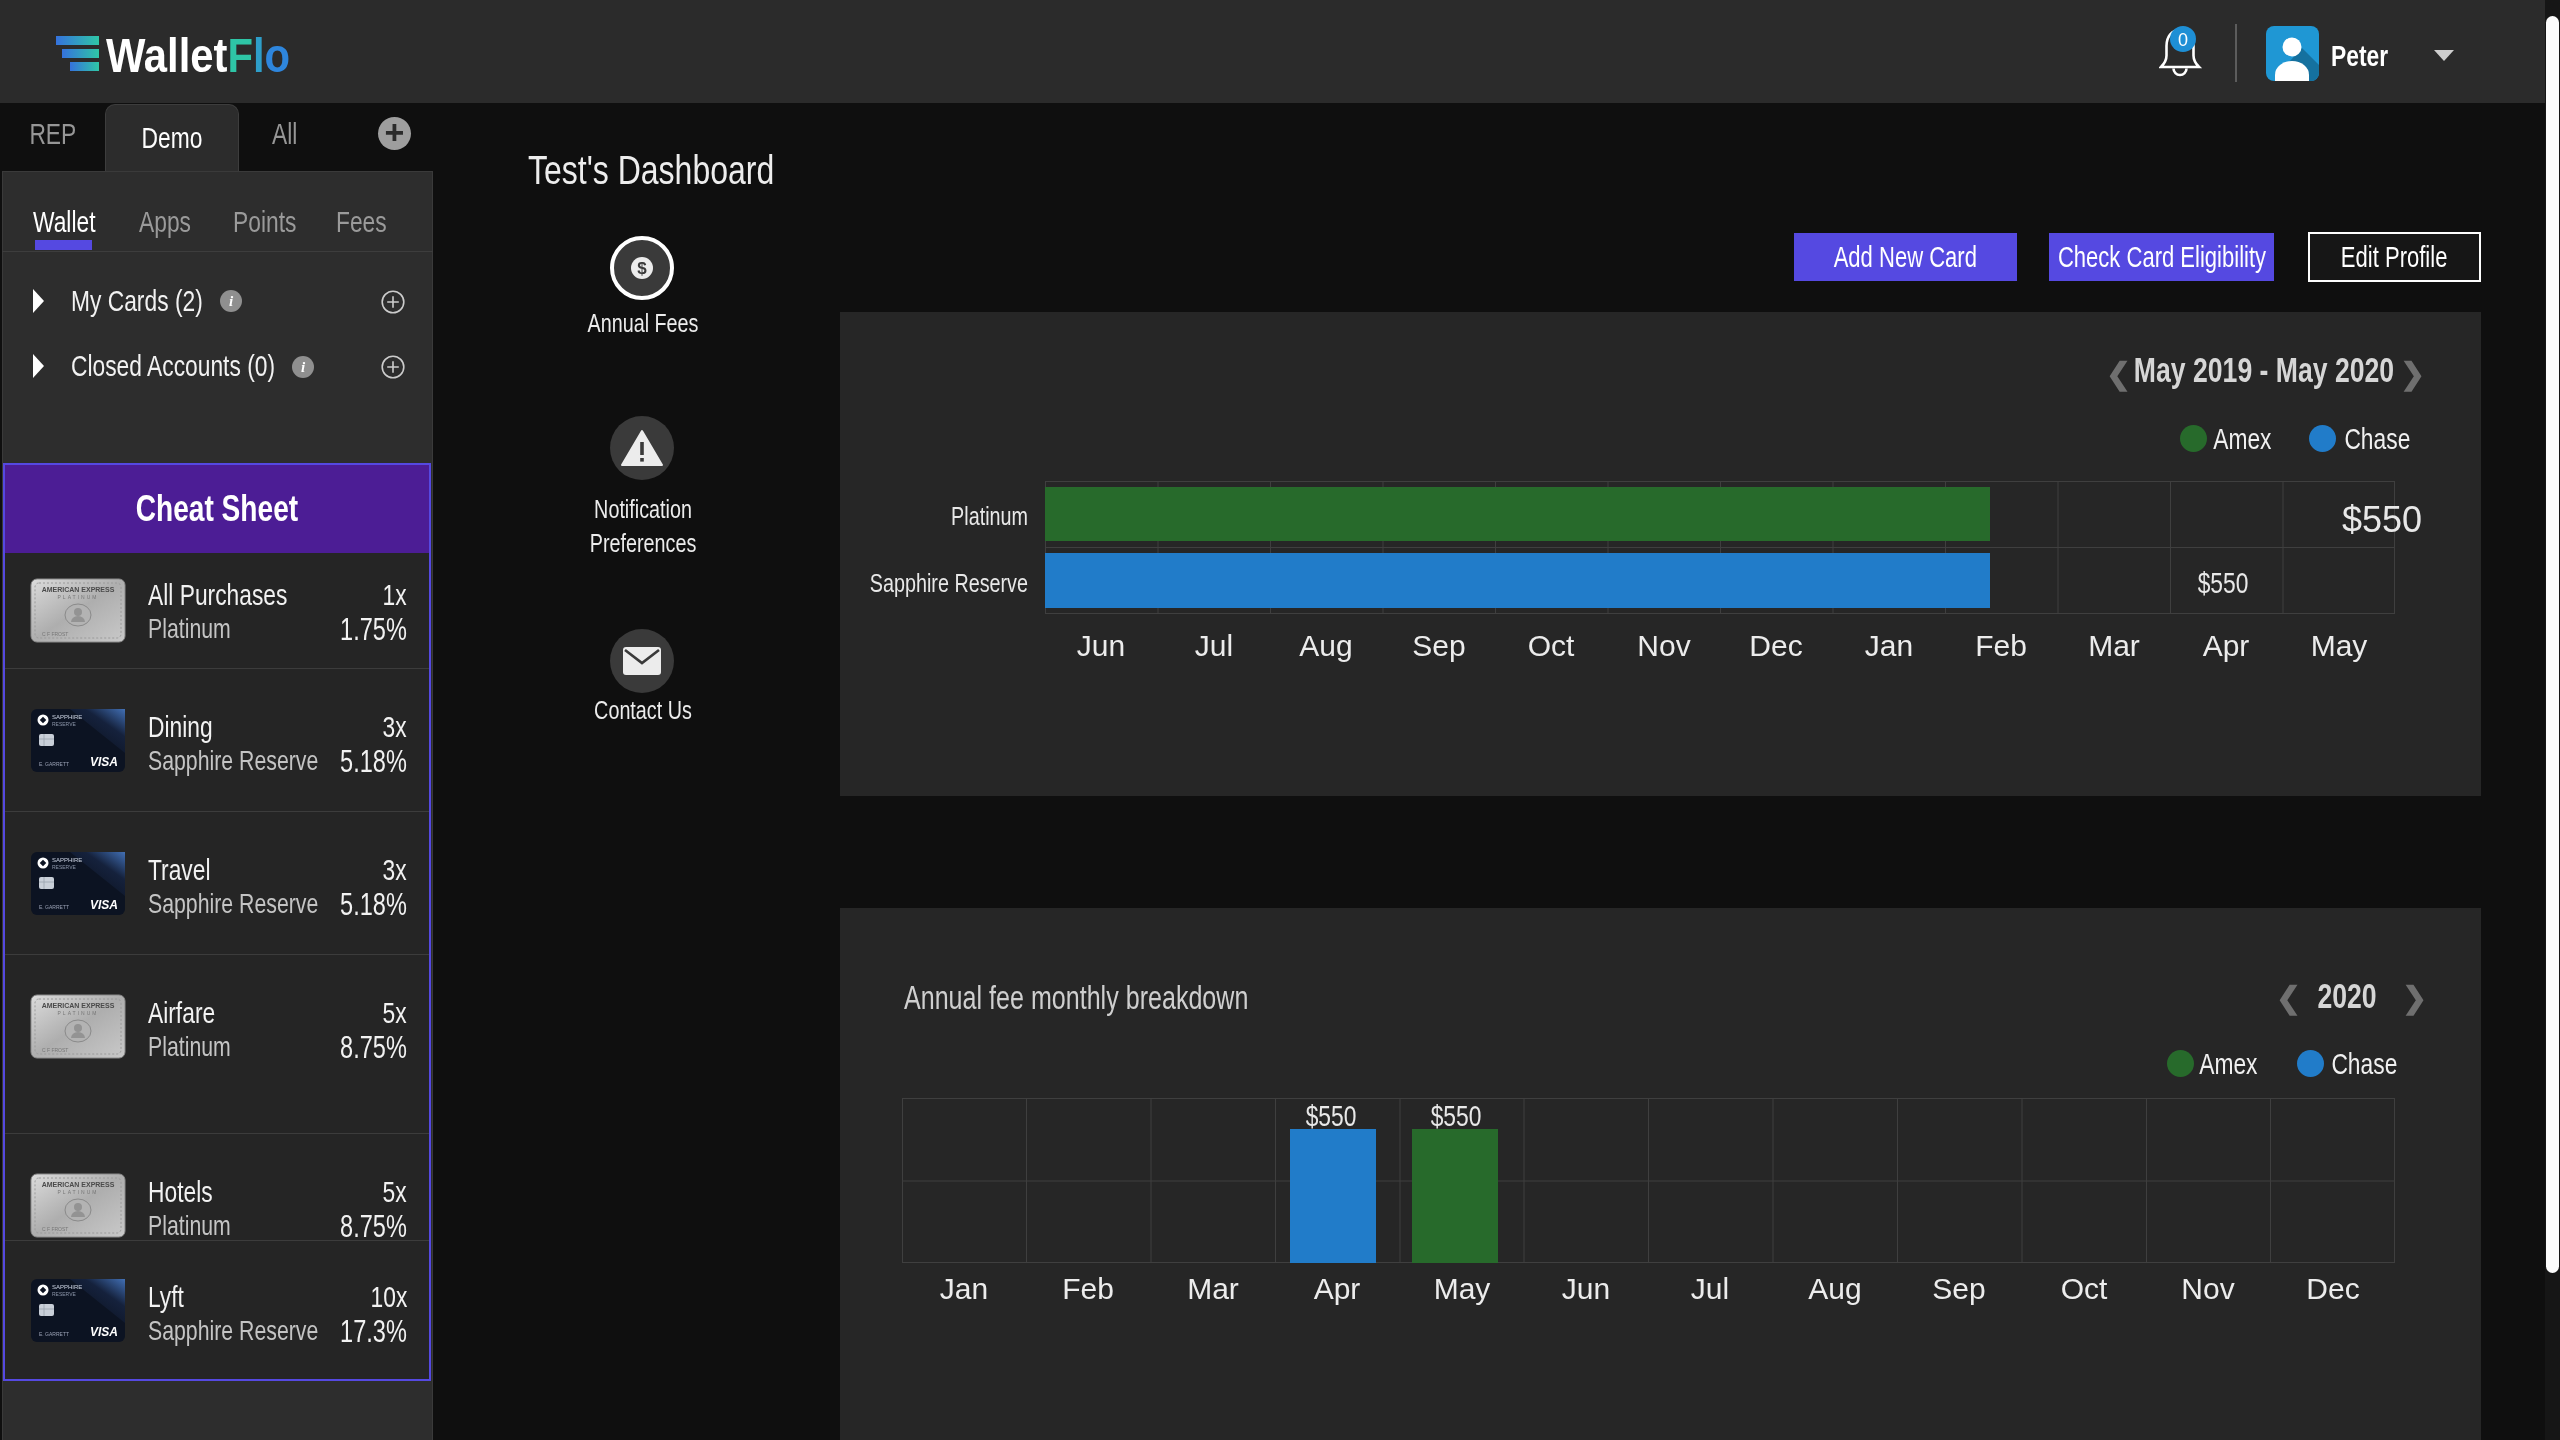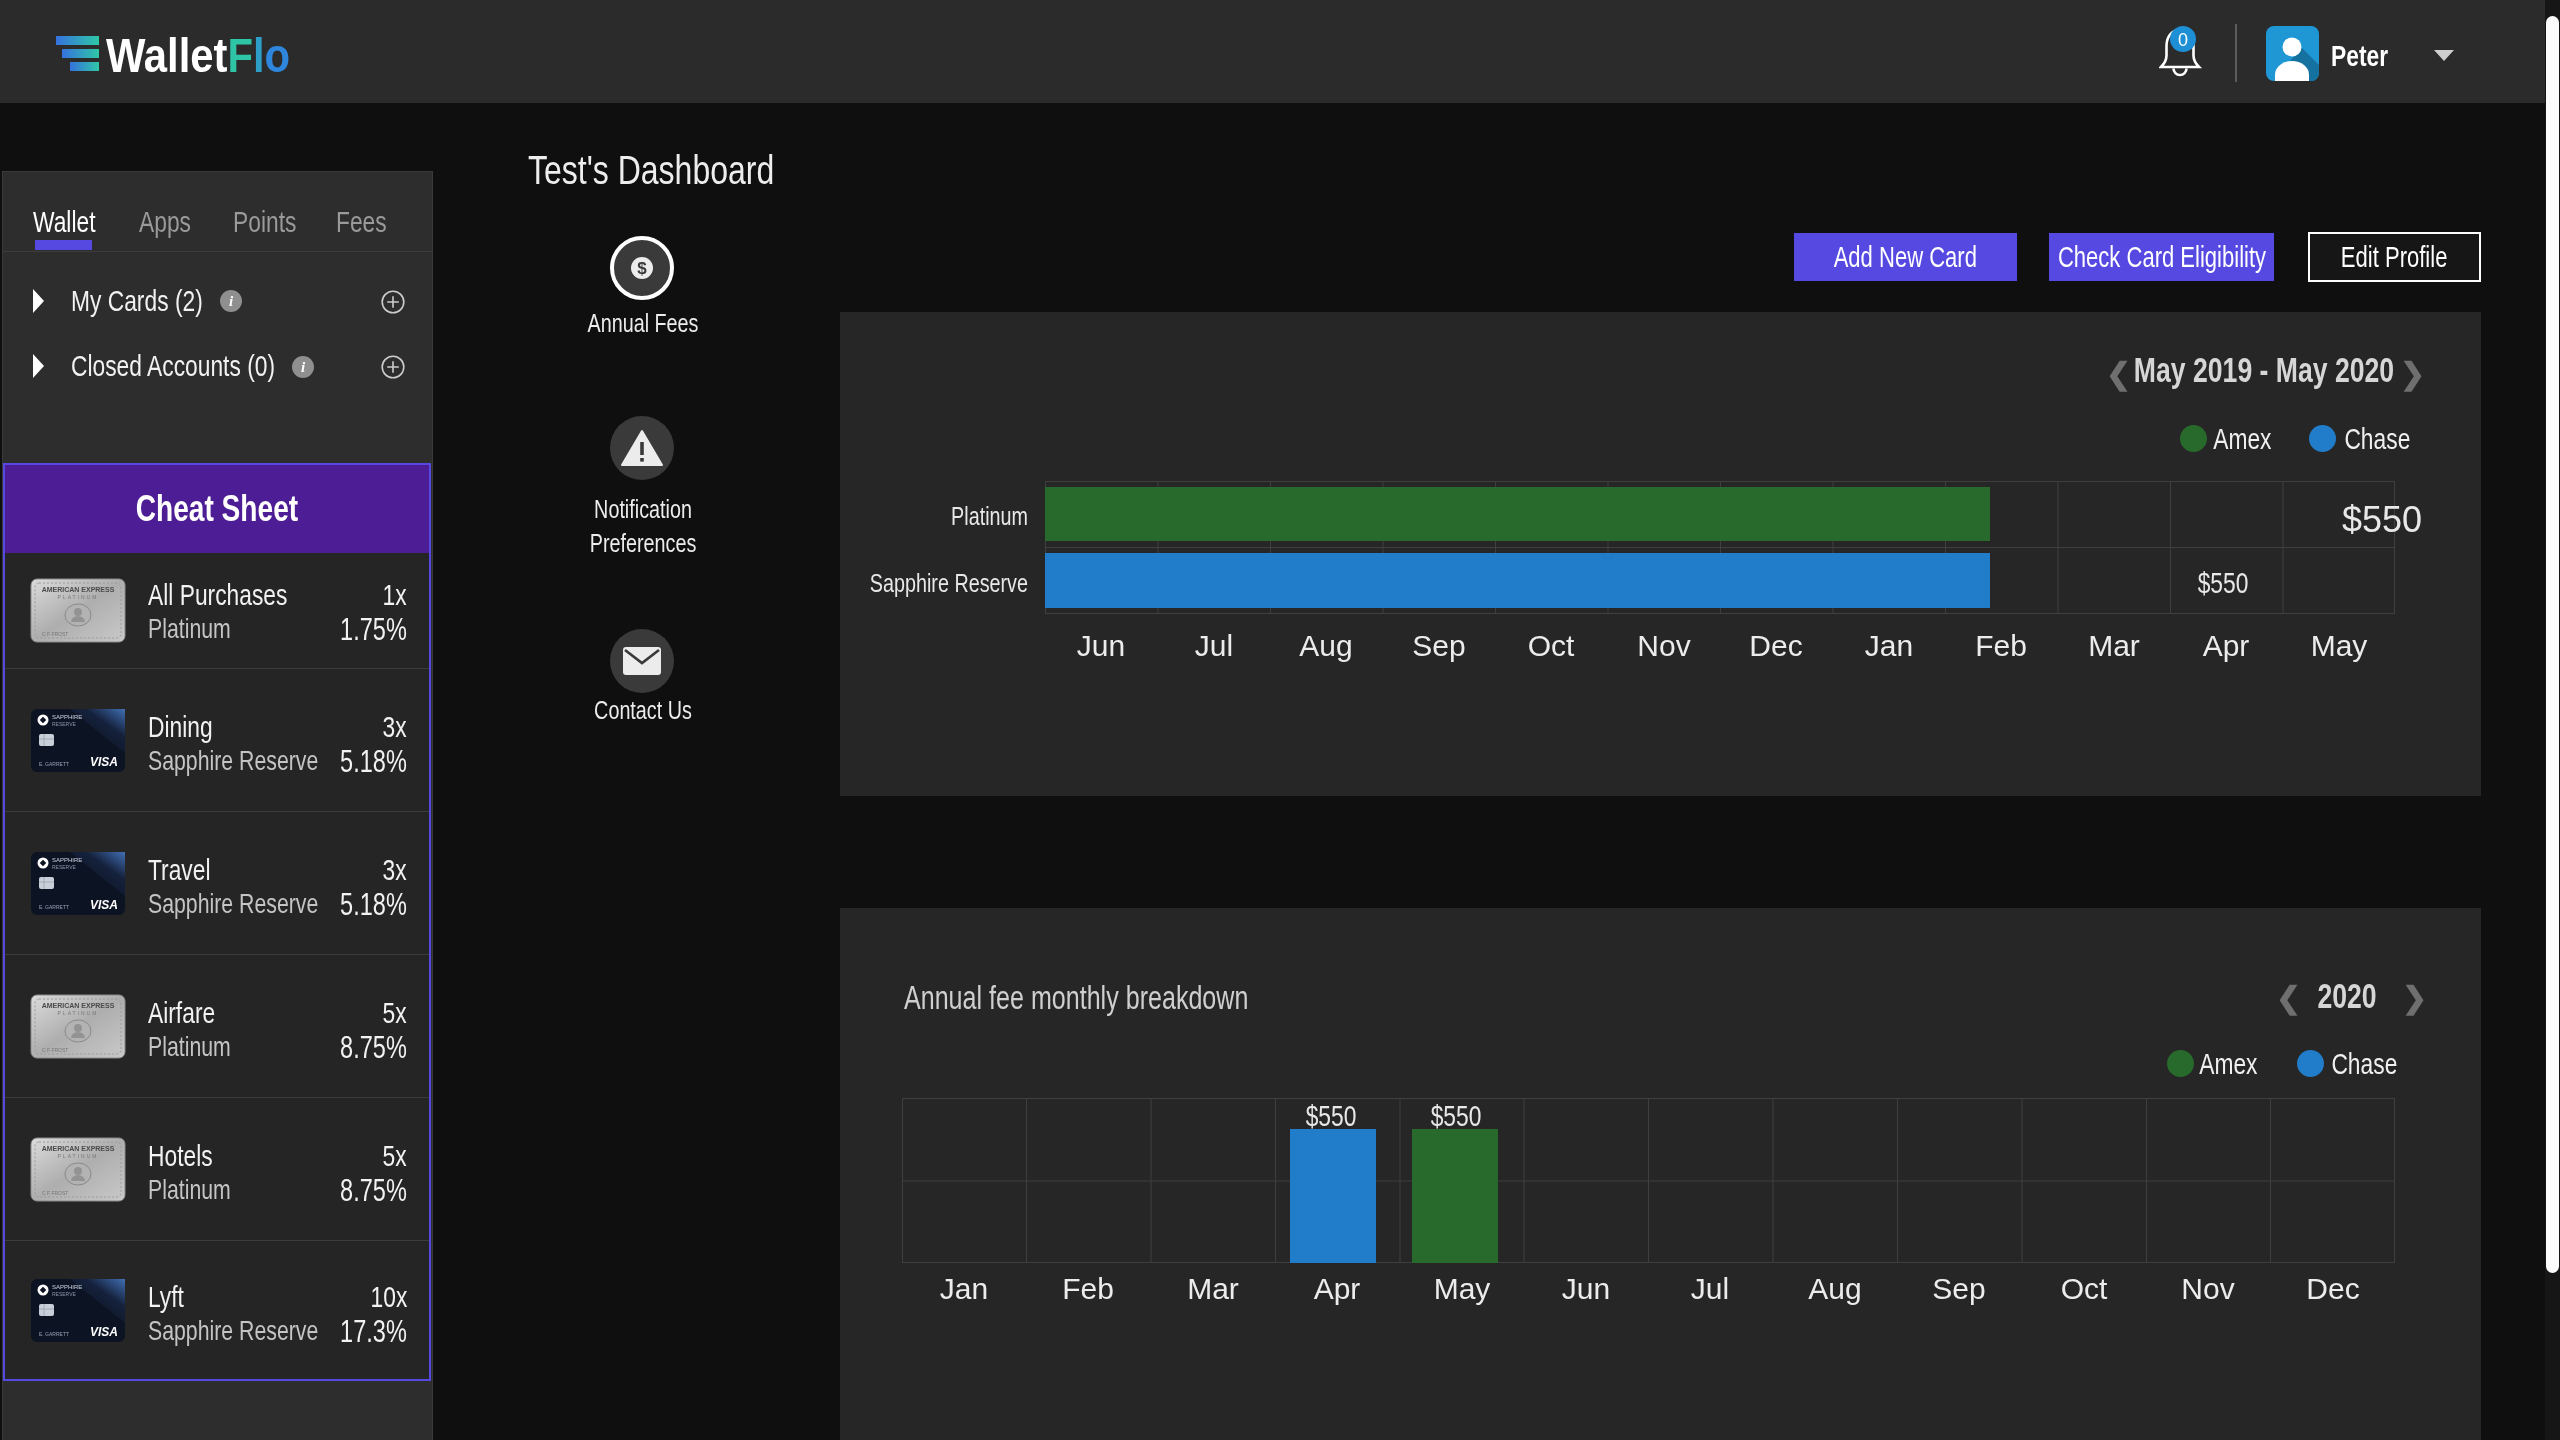--- a/index.html
+++ b/index.html
@@ -96,20 +96,28 @@
       <rect width="53" height="55" fill="#1f97d4"></rect>
       <path d="M10 50 L36 22 L53 39 L53 55 L14 55 Z" fill="#15719f"></path>
       <circle cx="26" cy="21" r="9.5" fill="#fff"></circle>
       <path d="M9 49 a17 14 0 0 1 34 0 l0 6 l-34 0 z" fill="#fff"></path>
     </g>
   </svg>
   <div class="abs sx" style="left:2331px; top:39px; color:#fff; font-size:30px; font-weight:bold;">Peter</div>
   <div class="abs" style="left:2434px; top:50px; width:0; height:0; border-left:10px solid transparent; border-right:10px solid transparent; border-top:11px solid #cfcfcf;"></div>
 </div>
 
+<div id="tabrow">
+  <div class="tabtxt sxc" style="left:22px; top:14px;">REP</div>
+  <div id="demotab">
+        <span class="sxc">Demo</span>
+      </div>
+  <div class="tabtxt sxc" style="left:268px; top:14px;">All</div>
+  <div id="plusbtn">+</div>
+</div>
 
 <div id="sidebar"></div>
 <div class="navtab sx" style="left:33px; color:#fff;">Wallet</div>
 <div class="navtab sx" style="left:139px;">Apps</div>
 <div class="navtab sx" style="left:233px;">Points</div>
 <div class="navtab sx" style="left:336px;">Fees</div>
 <div id="underline"></div>
 <div id="navdiv"></div>
 
 <div class="abs tri" style="left:33px; top:289px;"></div>
@@ -212,21 +220,21 @@
       <circle cx="48" cy="34" r="4" fill="#939393"></circle>
       <path d="M41 44 a7 6 0 0 1 14 0 z" fill="#939393"></path>
       <text x="12" y="58" font-size="5" fill="#777" font-family="Liberation Sans">C F FROST</text>
     </svg>
     <div class="cstitle sx" style="top:41px;">Airfare</div>
     <div class="cssub sx" style="top:76px;">Platinum</div>
     <div class="csv1 sxr" style="top:41px;">5x</div>
     <div class="csv2 sxr" style="top:75px;">8.75%</div>
   </div>
 
-  <div class="csrow" style="top:632px; height:143px;padding-left:36px;">
+  <div class="csrow" style="top:668px; height:143px;padding-left:36px;">
     <svg class="cardimg" style="top:39px;" width="96" height="65" viewBox="0 0 96 65">
       <rect x="1" y="1" width="94" height="63" rx="6" fill="url(#plat)" stroke="#8a8a8a"></rect>
       <rect x="5" y="5" width="86" height="55" rx="4" fill="none" stroke="#9a9a9a" stroke-dasharray="2 2"></rect>
       <text x="48" y="14" font-size="7" font-weight="bold" fill="#4a4a4a" text-anchor="middle" font-family="Liberation Sans">AMERICAN EXPRESS</text>
       <text x="48" y="21" font-size="5" fill="#777" text-anchor="middle" letter-spacing="2" font-family="Liberation Sans">PLATINUM</text>
       <ellipse cx="48" cy="37" rx="13" ry="11" fill="#b3b3b3" stroke="#8a8a8a"></ellipse>
       <circle cx="48" cy="34" r="4" fill="#939393"></circle>
       <path d="M41 44 a7 6 0 0 1 14 0 z" fill="#939393"></path>
       <text x="12" y="58" font-size="5" fill="#777" font-family="Liberation Sans">C F FROST</text>
     </svg>

